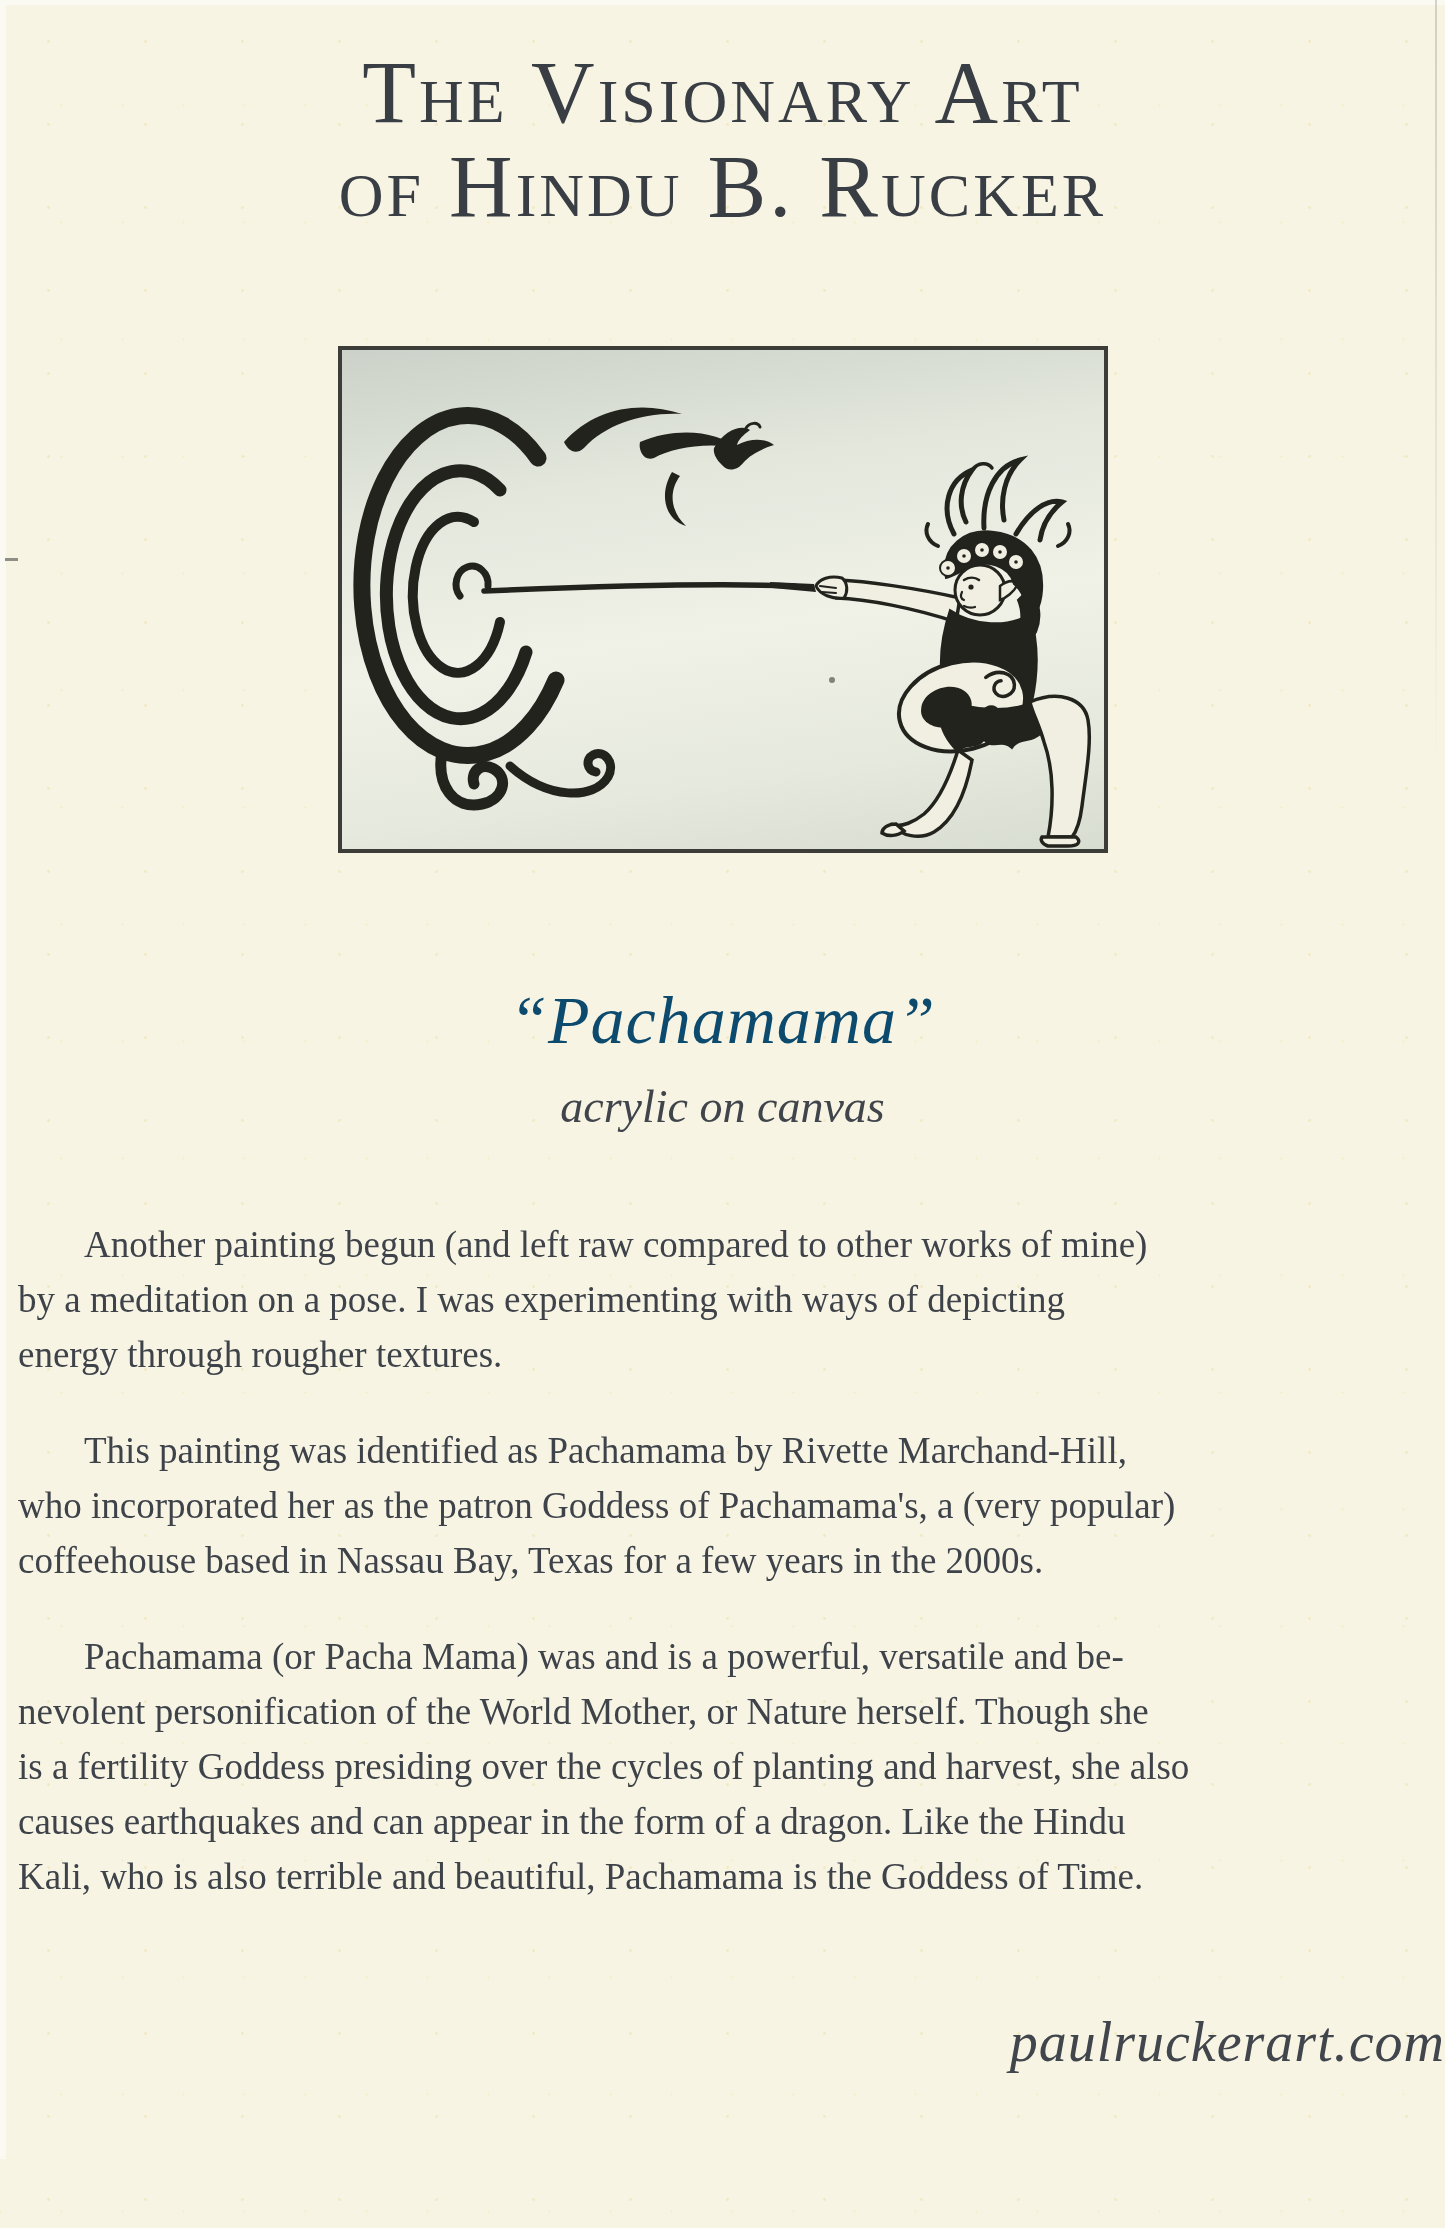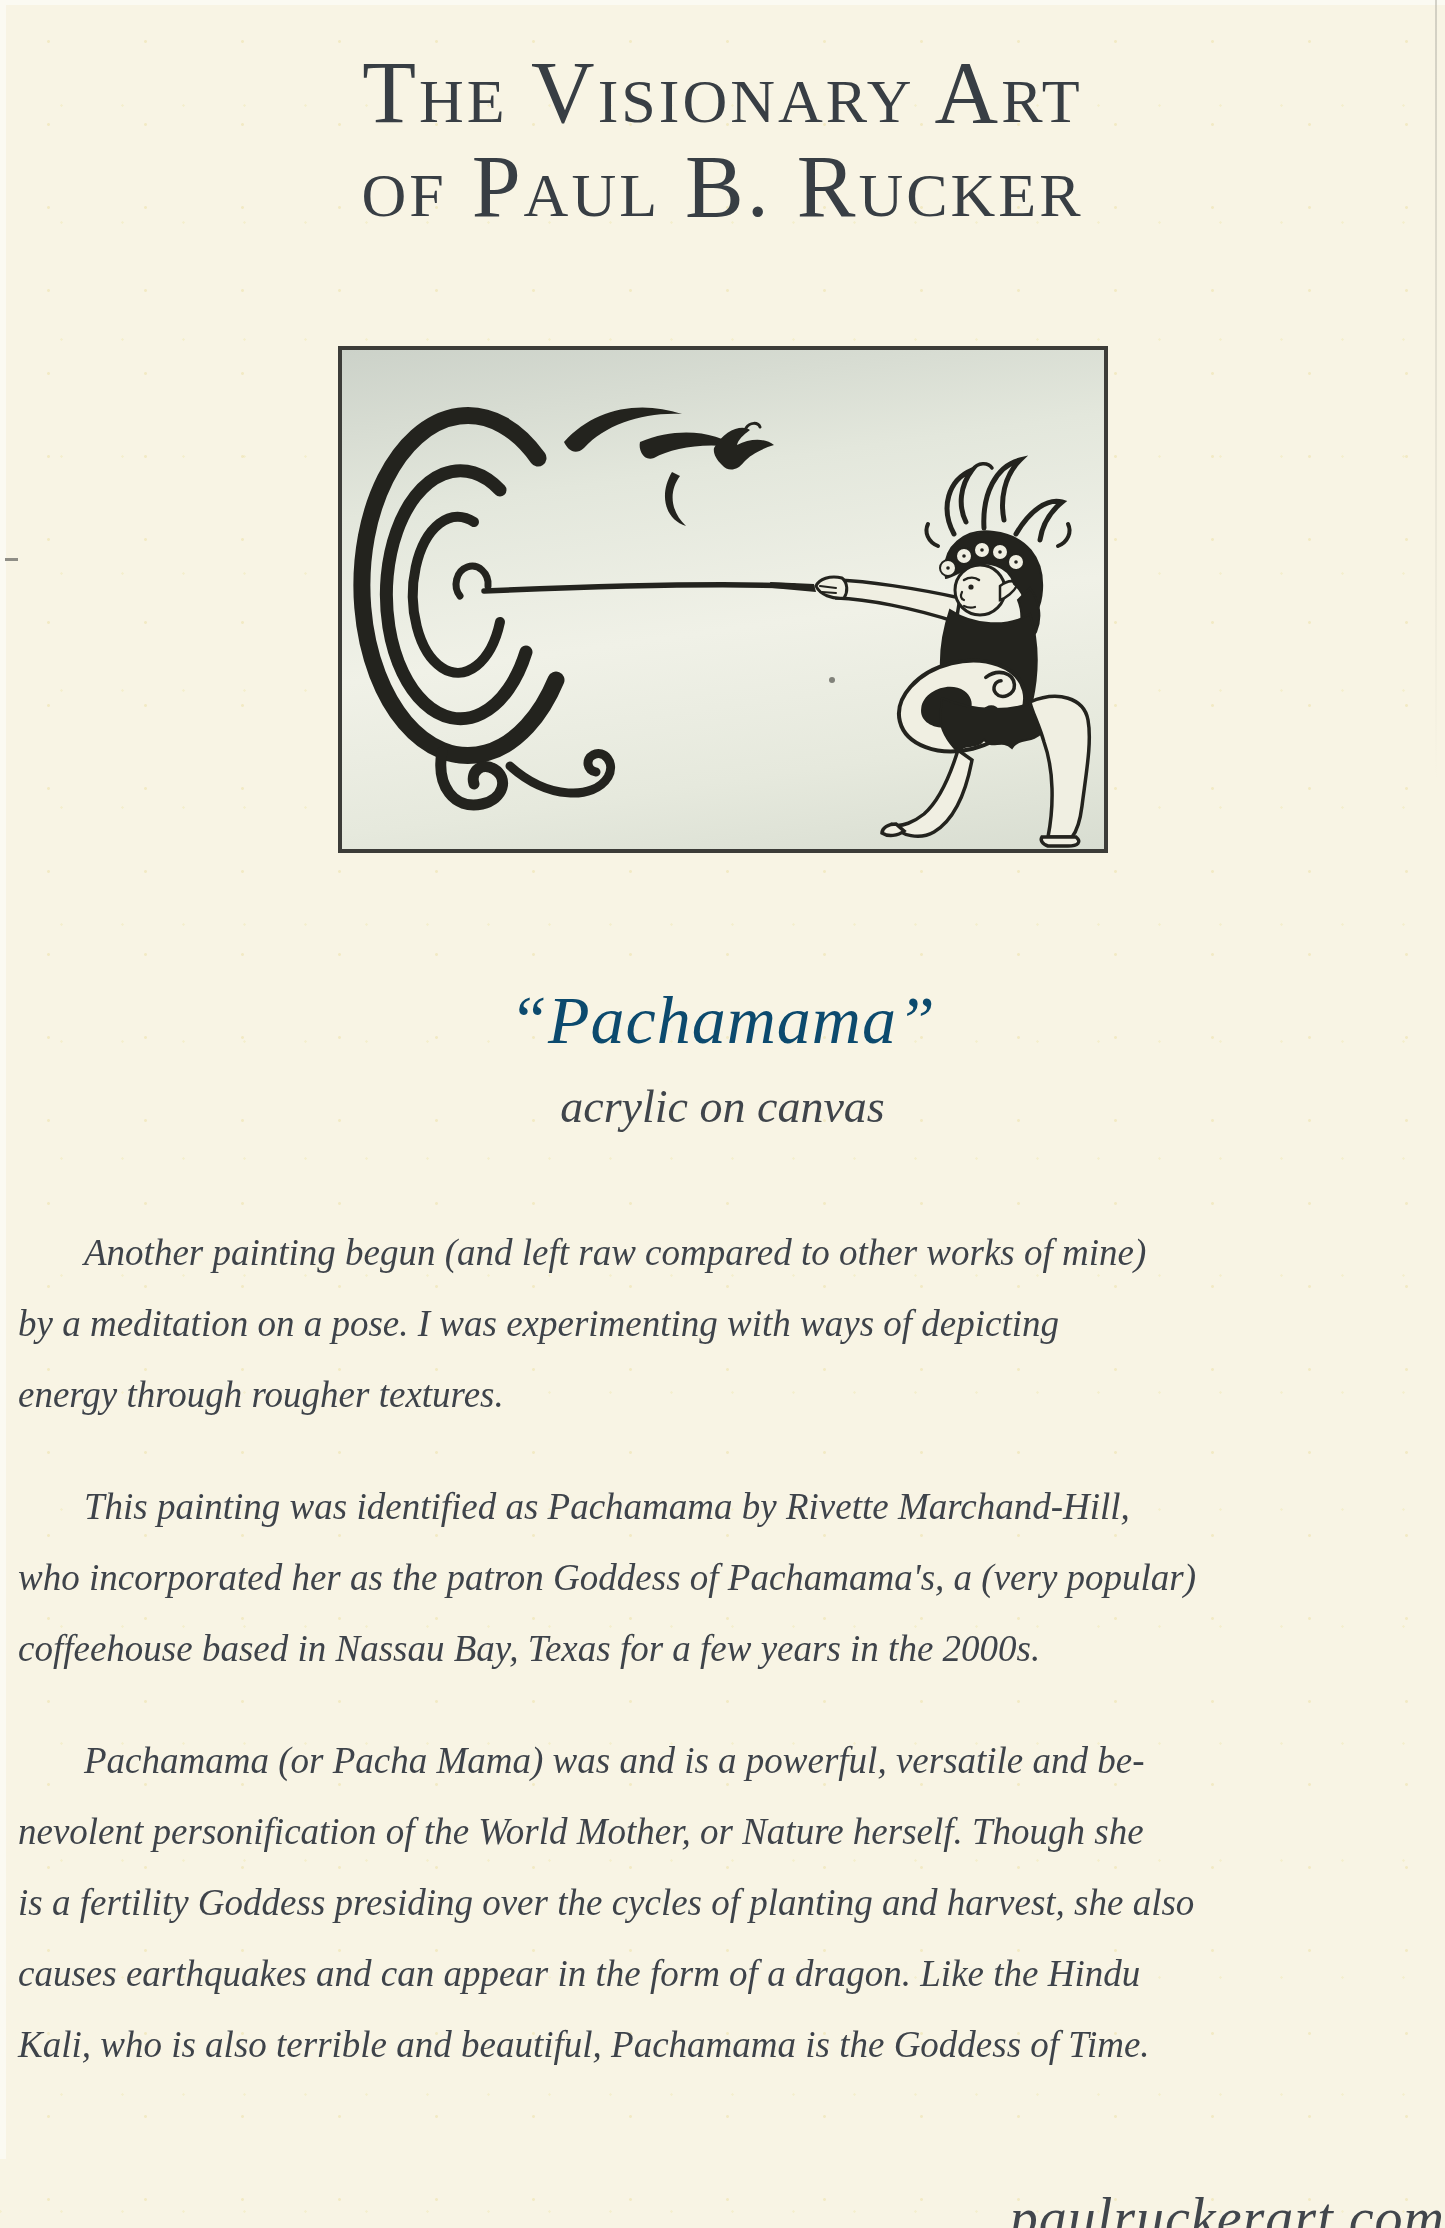--- a/index.html
+++ b/index.html
@@ -38,40 +38,40 @@
   .artwork svg{display:block;width:762px;height:499px;}
   .art-title{
     margin:128px 0 0;text-align:center;
     font-style:italic;font-weight:normal;
     font-size:68px;color:#0c4a6e;letter-spacing:1px;
   }
   .medium{
     margin-top:20px;text-align:center;
     font-style:italic;font-size:46px;color:#40454b;
   }
-  .body-text{margin:84px 22px 0 18px;font-size:37px;line-height:71px;font-style:italic;}
+  .body-text{margin:84px 22px 0 18px;font-size:37px;line-height:55px;}
   .para{margin:0 0 41px;white-space:pre-line;text-indent:66px;}
   .para:last-child{margin-bottom:0;}
   .site{
     margin-top:106px;text-align:right;
     font-style:italic;font-size:56px;color:#41464c;letter-spacing:1px;
   }
 </style>
 </head>
 <body>
 
 <div class="page">
   <div class="edge-left"></div>
   <div class="edge-top"></div>
   <div class="scan-line"></div>
   <div class="scan-dash"></div>
 
   <header>
     <div>The Visionary Art</div>
-    <div>of Paul B. Rucker</div>
+    <div>of Hindu B. Rucker</div>
   </header>
 
   <figure class="artwork">
     <svg viewBox="0 0 762 499">
 
       <g stroke="#23231e" fill="none" stroke-linecap="round">
         <path d="M 196,108 A 106 170 0 1 0 214,330" stroke-width="17"></path>
         <path d="M 158,140 A 74 124 0 1 0 184,302" stroke-width="13"></path>
         <path d="M 132,172 A 45 78 0 1 0 158,272" stroke-width="10"></path>
         <path d="M 118,246 A 16 18 0 1 1 146,236" stroke-width="7"></path>

